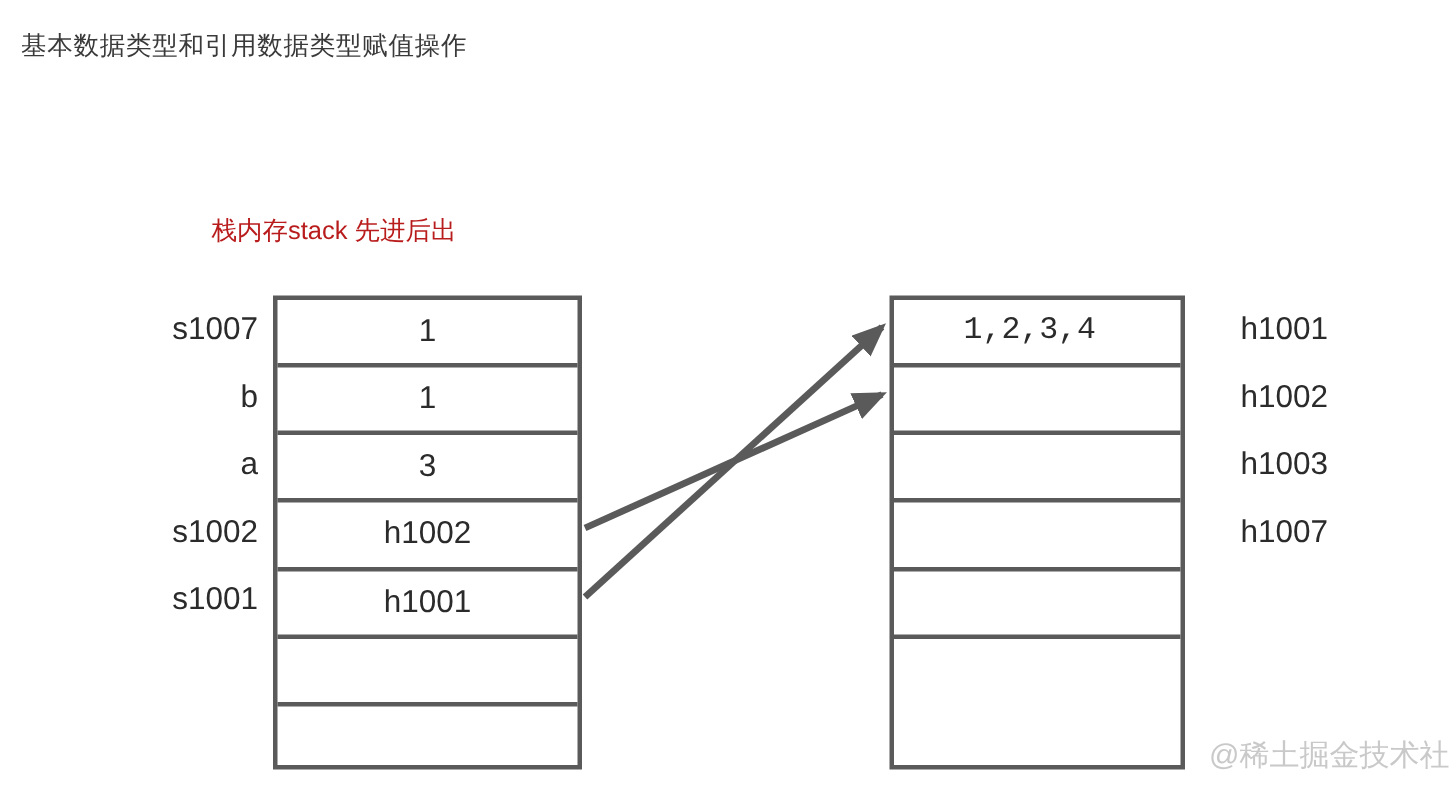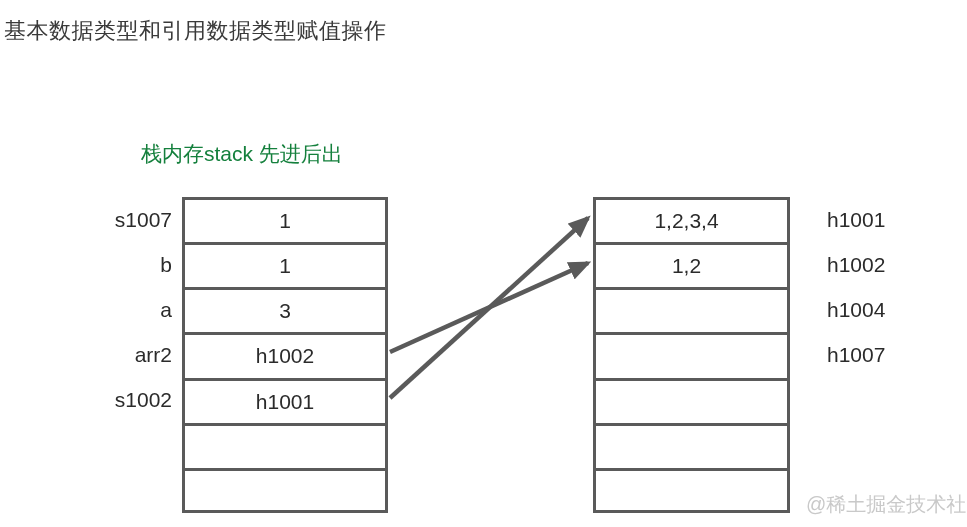--- a/index.html
+++ b/index.html
@@ -17,35 +17,35 @@
   }
 
   #diagram-canvas {
     position: absolute;
     inset: 0;
   }
 
   
   #page-title {
     position: absolute;
-    left: 4px;
+    left: 14px;
     top: 16px;
-    font-size: 22px;
+    font-size: 17px;
     line-height: 30px;
     letter-spacing: 0.5px;
     color: #3a3a3a;
     white-space: nowrap;
   }
 
   
   .section-heading {
     position: absolute;
-    font-size: 21px;
+    font-size: 17px;
     line-height: 28px;
-    color: #15803d;
+    color: #b91c1c;
     white-space: nowrap;
   }
   #stack-heading { left: 141px; top: 140px; }
   #heap-heading  { left: 611px; top: 139px; }
 
   
   .mem-table {
     position: absolute;
     border: 3px solid #5a5a5a;
     box-sizing: border-box;
@@ -55,20 +55,21 @@
     left: 182px;
     top: 197px;
     width: 206px;
     height: 316px;
   }
   #heap-table {
     left: 593px;
     top: 197px;
     width: 197px;
     height: 316px;
+    font-family: Liberation Mono, monospace;
   }
 
   .mem-row {
     height: 45.14px;
     box-sizing: border-box;
     border-bottom: 3px solid #5a5a5a;
     position: relative;
   }
   .mem-row:last-child { border-bottom: none; }
 
@@ -140,22 +141,22 @@
 <div id="diagram-canvas">
 
   <div id="page-title">基本数据类型和引用数据类型赋值操作</div>
 
   <div class="section-heading" id="stack-heading">栈内存stack 先进后出</div>
 
   <div class="addr-col" id="stack-addr-col">
     <div class="addr-label">s1007</div>
     <div class="addr-label">b</div>
     <div class="addr-label">a</div>
-    <div class="addr-label">arr2</div>
     <div class="addr-label">s1002</div>
+    <div class="addr-label">s1001</div>
   </div>
 
   <div class="mem-table" id="stack-table">
     <div class="mem-row">
       <span class="cell-value">1</span>
     </div>
     <div class="mem-row">
       <span class="cell-value">1</span>
     </div>
     <div class="mem-row">
@@ -171,23 +172,20 @@
       <span class="cell-value"></span>
     </div>
     <div class="mem-row">
       <span class="cell-value"></span>
     </div>
   </div>
 
   <div class="mem-table" id="heap-table">
     <div class="mem-row">
       <span class="cell-value">1,2,3,4</span>
-    </div>
-    <div class="mem-row">
-      <span class="cell-value">1,2</span>
     </div>
     <div class="mem-row">
       <span class="cell-value"></span>
     </div>
     <div class="mem-row">
       <span class="cell-value"></span>
     </div>
     <div class="mem-row">
       <span class="cell-value"></span>
     </div>
@@ -195,21 +193,21 @@
       <span class="cell-value"></span>
     </div>
     <div class="mem-row">
       <span class="cell-value"></span>
     </div>
   </div>
 
   <div class="addr-col" id="heap-addr-col">
     <div class="addr-label">h1001</div>
     <div class="addr-label">h1002</div>
-    <div class="addr-label">h1004</div>
+    <div class="addr-label">h1003</div>
     <div class="addr-label">h1007</div>
   </div>
 
   <svg id="pointer-arrows" viewBox="0 0 967 527">
     <defs>
       <marker id="arrowhead" markerWidth="5" markerHeight="4.2" refX="4.2" refY="2.1" orient="auto" markerUnits="strokeWidth">
         <path d="M0,0 L5,2.1 L0,4.2 z" fill="#5a5a5a"></path>
       </marker>
     </defs>
     <line id="arrow-arr1" stroke="#5a5a5a" stroke-width="4.5" marker-end="url(#arrowhead)" x1="390" y1="352" x2="588" y2="263"></line>

